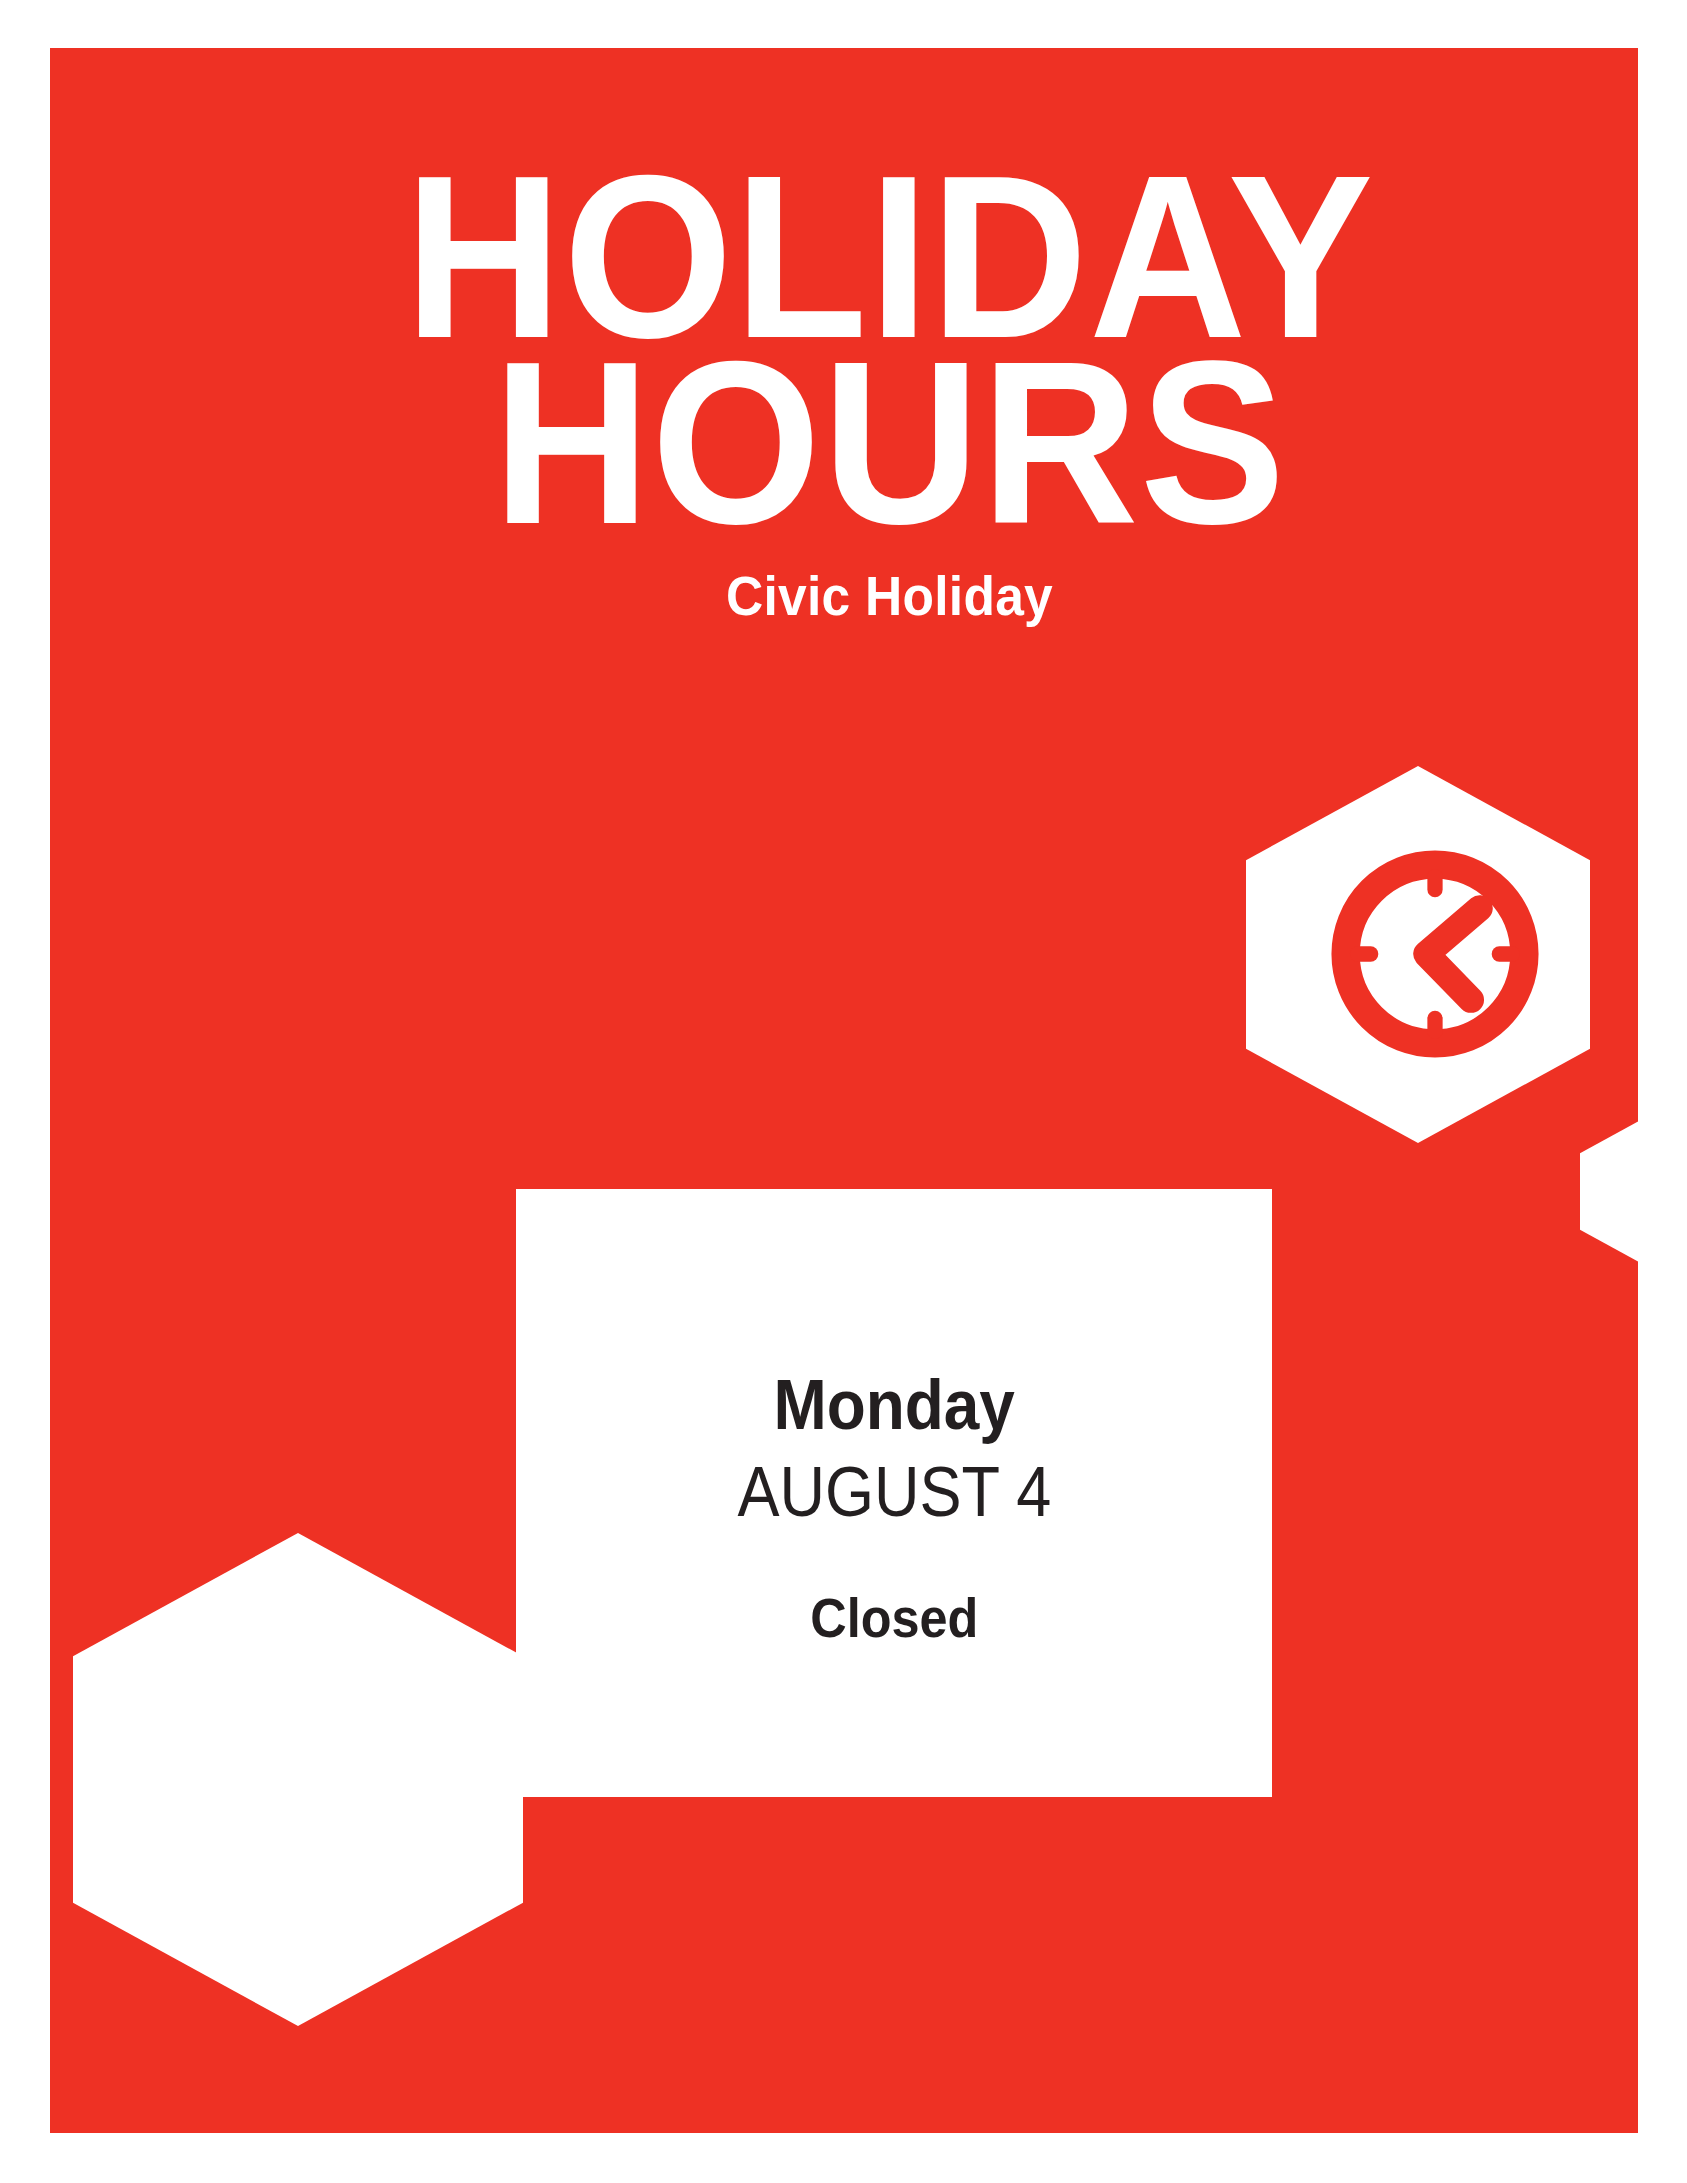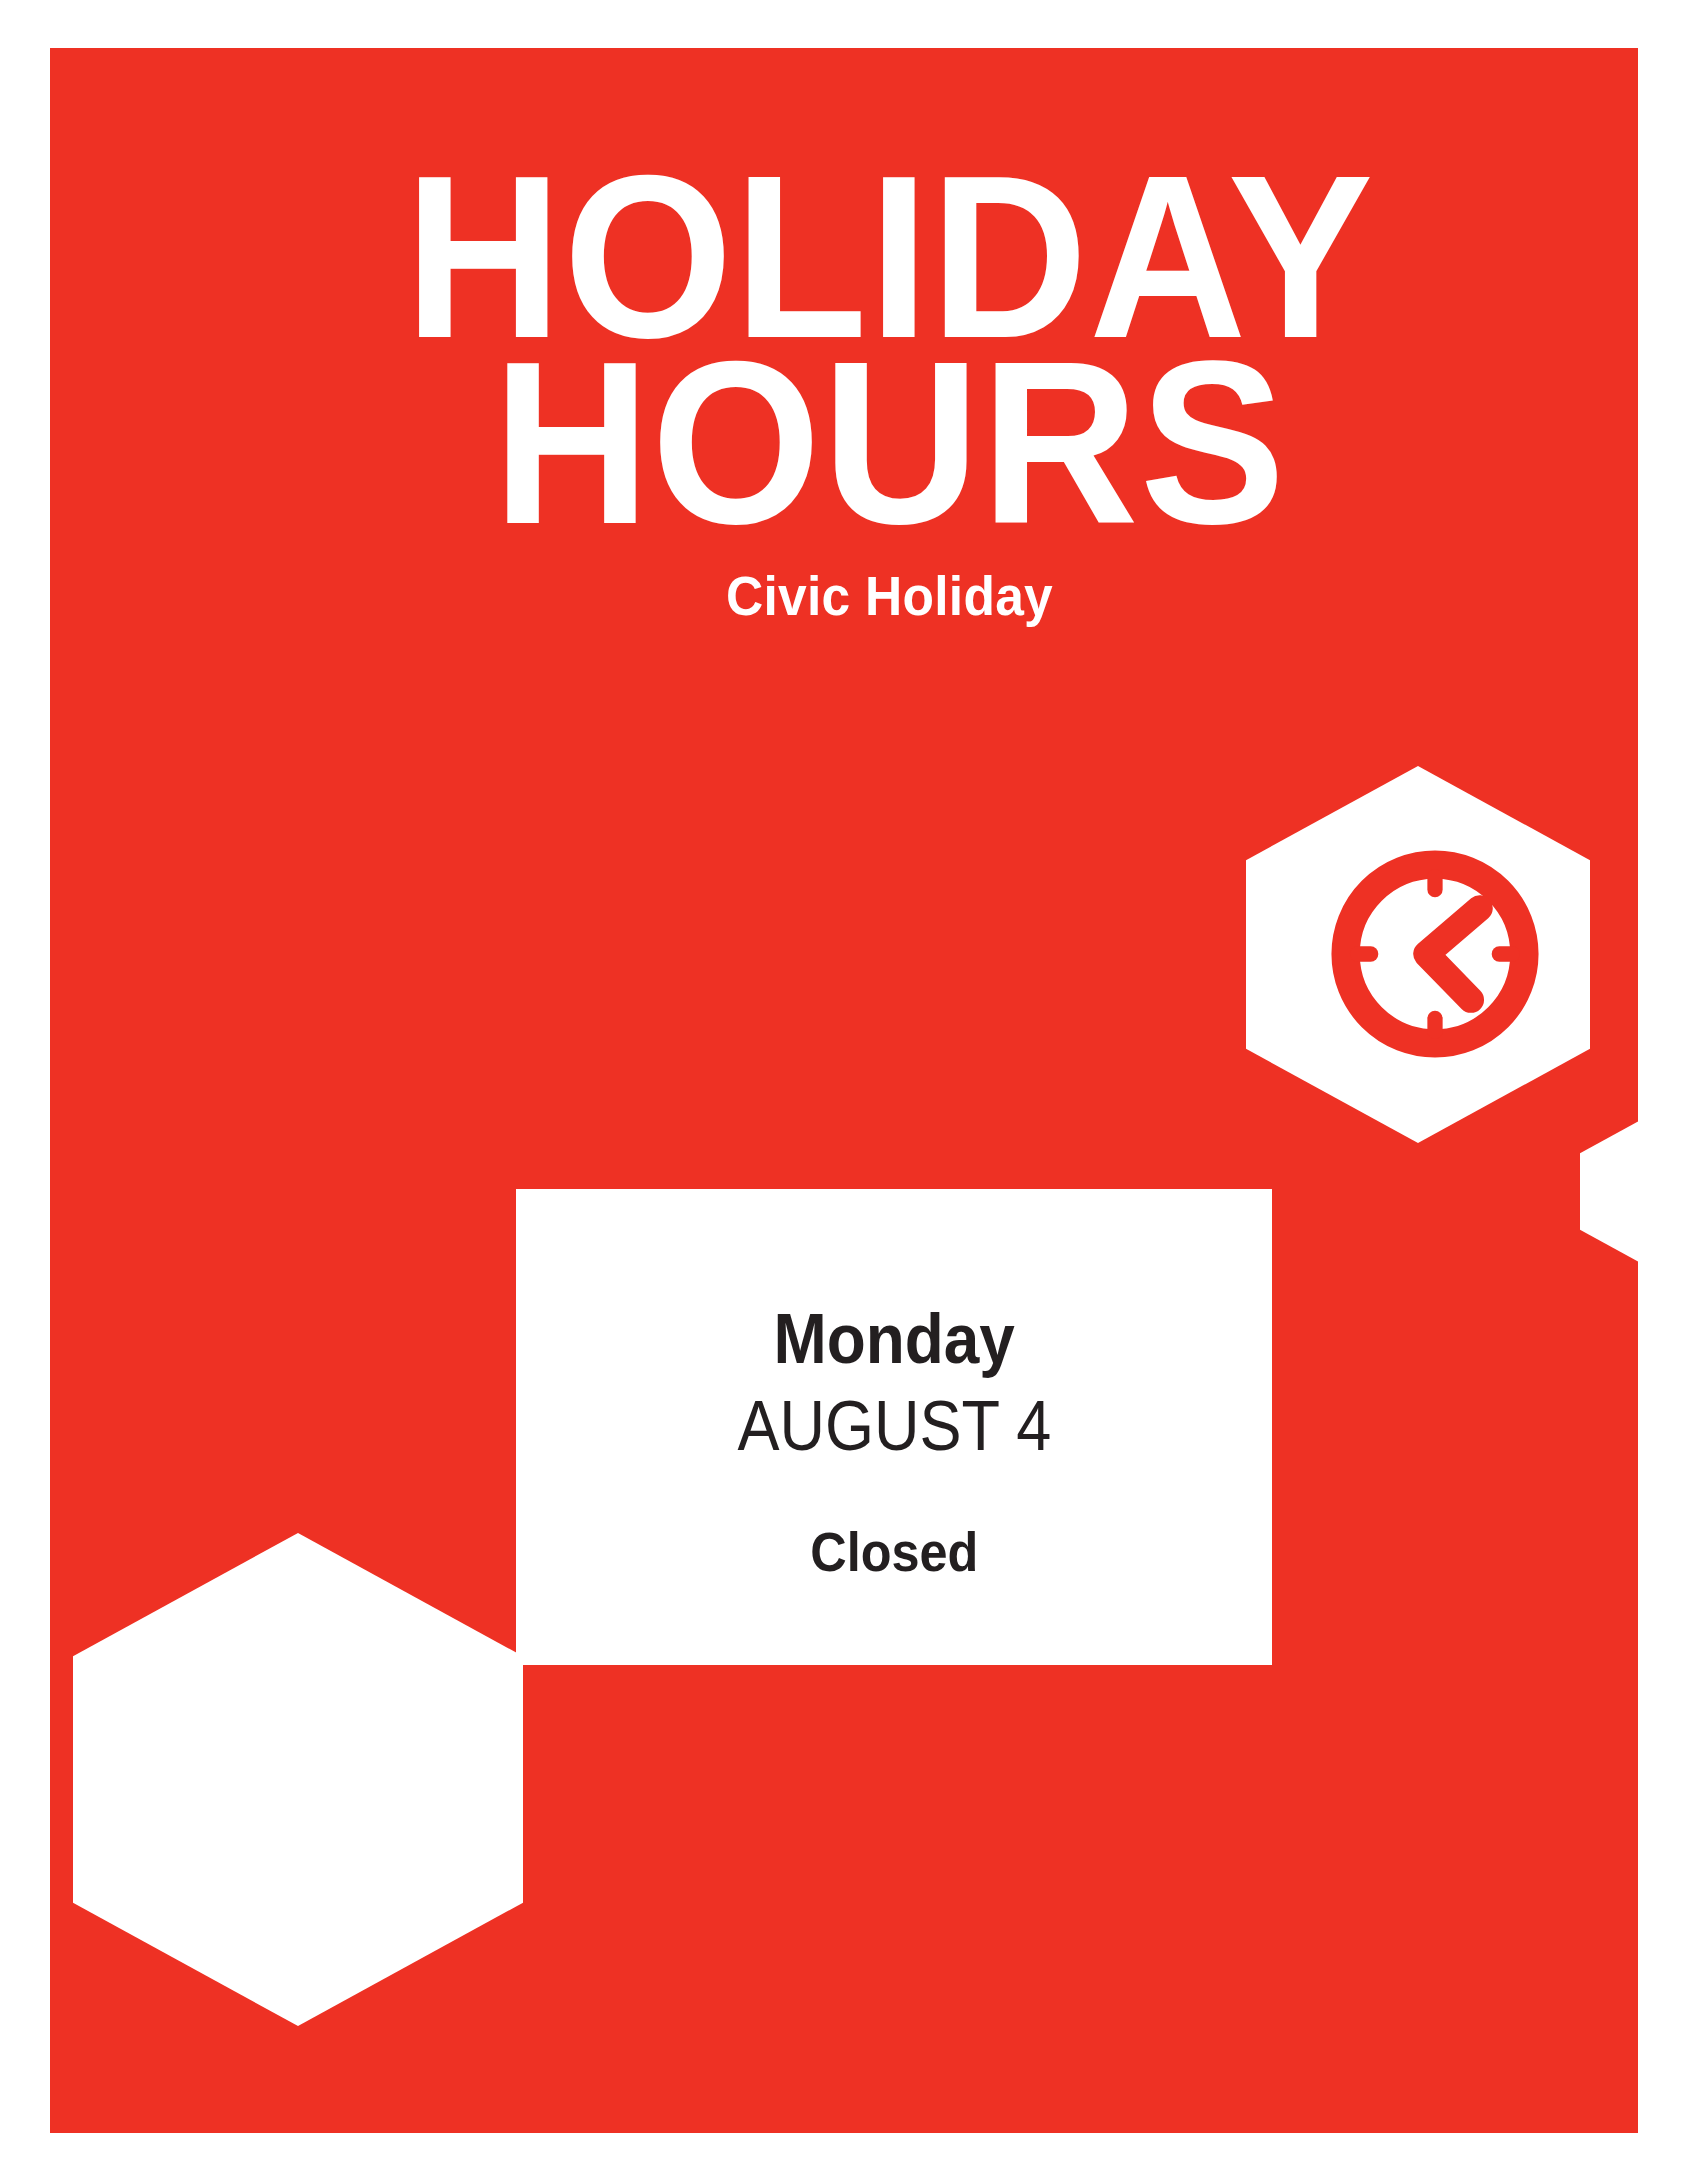--- a/index.html
+++ b/index.html
@@ -90,21 +90,21 @@
     line-height:1;
     letter-spacing:0.3px;
     transform:scaleX(0.92);
     transform-origin:center;
   }
 
   
   #info-card {
     position:absolute;
     left:466px; top:1141px;
-    width:756px; height:476px;
+    width:756px; height:608px;
     background:#ffffff;
     display:flex;
     flex-direction:column;
     align-items:center;
     justify-content:center;
   }
   .card-text {
     color:#231f20;
     font-family:"Liberation Sans Narrow","Liberation Sans", sans-serif;
     text-align:center;

